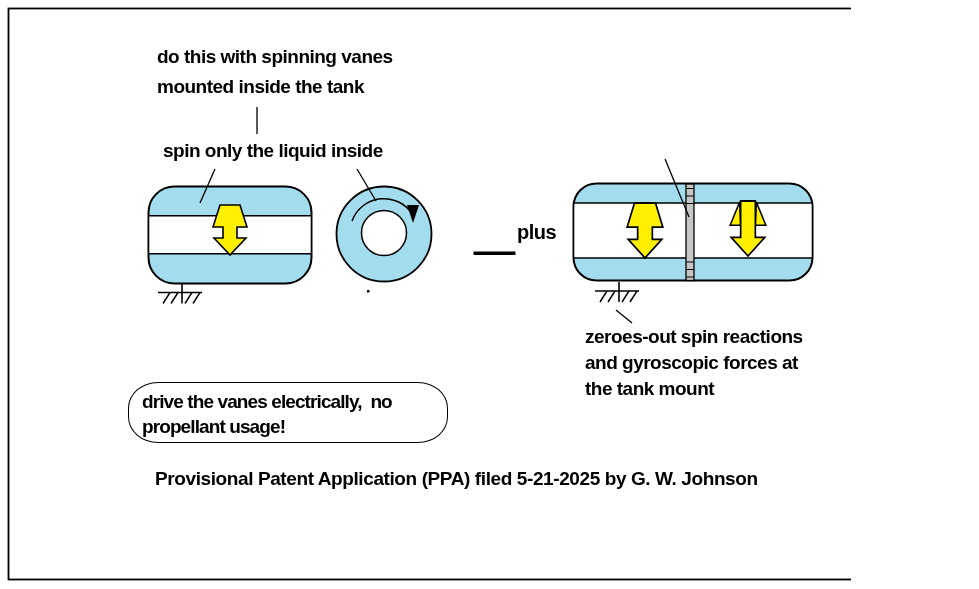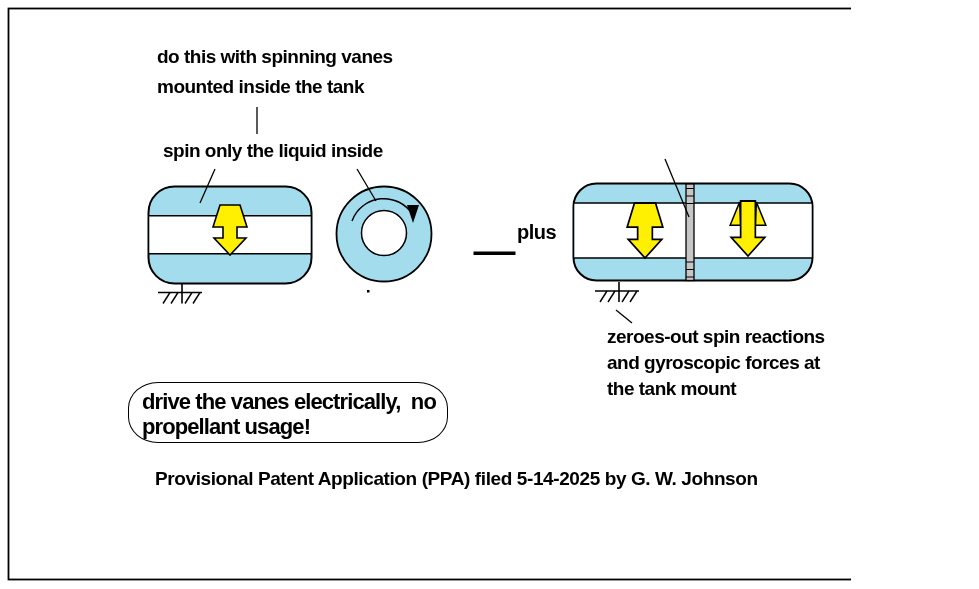--- a/index.html
+++ b/index.html
@@ -24,36 +24,36 @@
     font-weight:bold;
     font-size:19px;
     letter-spacing:-0.5px;
     white-space:pre;
     color:var(--ink);
   }
   .note-vanes{left:157px;top:42px;line-height:30px;}
   .note-spin{left:163px;top:140px;}
   .note-shell{left:138px;top:309px;}
   .note-baffle{left:595px;top:50px;line-height:24px;}
-  .note-zeroes{left:585px;top:324px;line-height:26px;margin-left:22px;}
+  .note-zeroes{left:585px;top:324px;line-height:26px;}
   .plus-label{left:477px;top:221px;font-size:20px;margin-left:40px;}
   .bubble{
     position:absolute;
     left:128px;top:382px;
     width:320px;height:61px;
     border:1.6px solid var(--ink);
     border-radius:30px/26px;
     background:var(--paper);
     box-sizing:border-box;
   }
   .bubble-text{
     position:absolute;
     left:13px;top:6px;
     font-weight:bold;
-    font-size:22px;
+    font-size:19px;
     letter-spacing:-0.9px;
     line-height:25px;
     white-space:pre;
   }
   .footer-line1{left:155px;top:468px;letter-spacing:-0.4px;}
   .footer-line2{left:158px;top:505px;letter-spacing:-0.4px;}
 </style>
 </head>
 <body>
 
@@ -136,16 +136,16 @@
 
   <div class="txt note-zeroes">zeroes-out spin reactions
 and gyroscopic forces at
 the tank mount</div>
 
   <div class="bubble">
     <div class="bubble-text">drive the vanes electrically,  no
 propellant usage!</div>
   </div>
 
-  <div class="txt footer-line1">Provisional Patent Application (PPA) filed 5-14-2025 by G. W. Johnson</div>
+  <div class="txt footer-line1">Provisional Patent Application (PPA) filed 5-21-2025 by G. W. Johnson</div>
 
 
 </div>
 
 </body></html>

